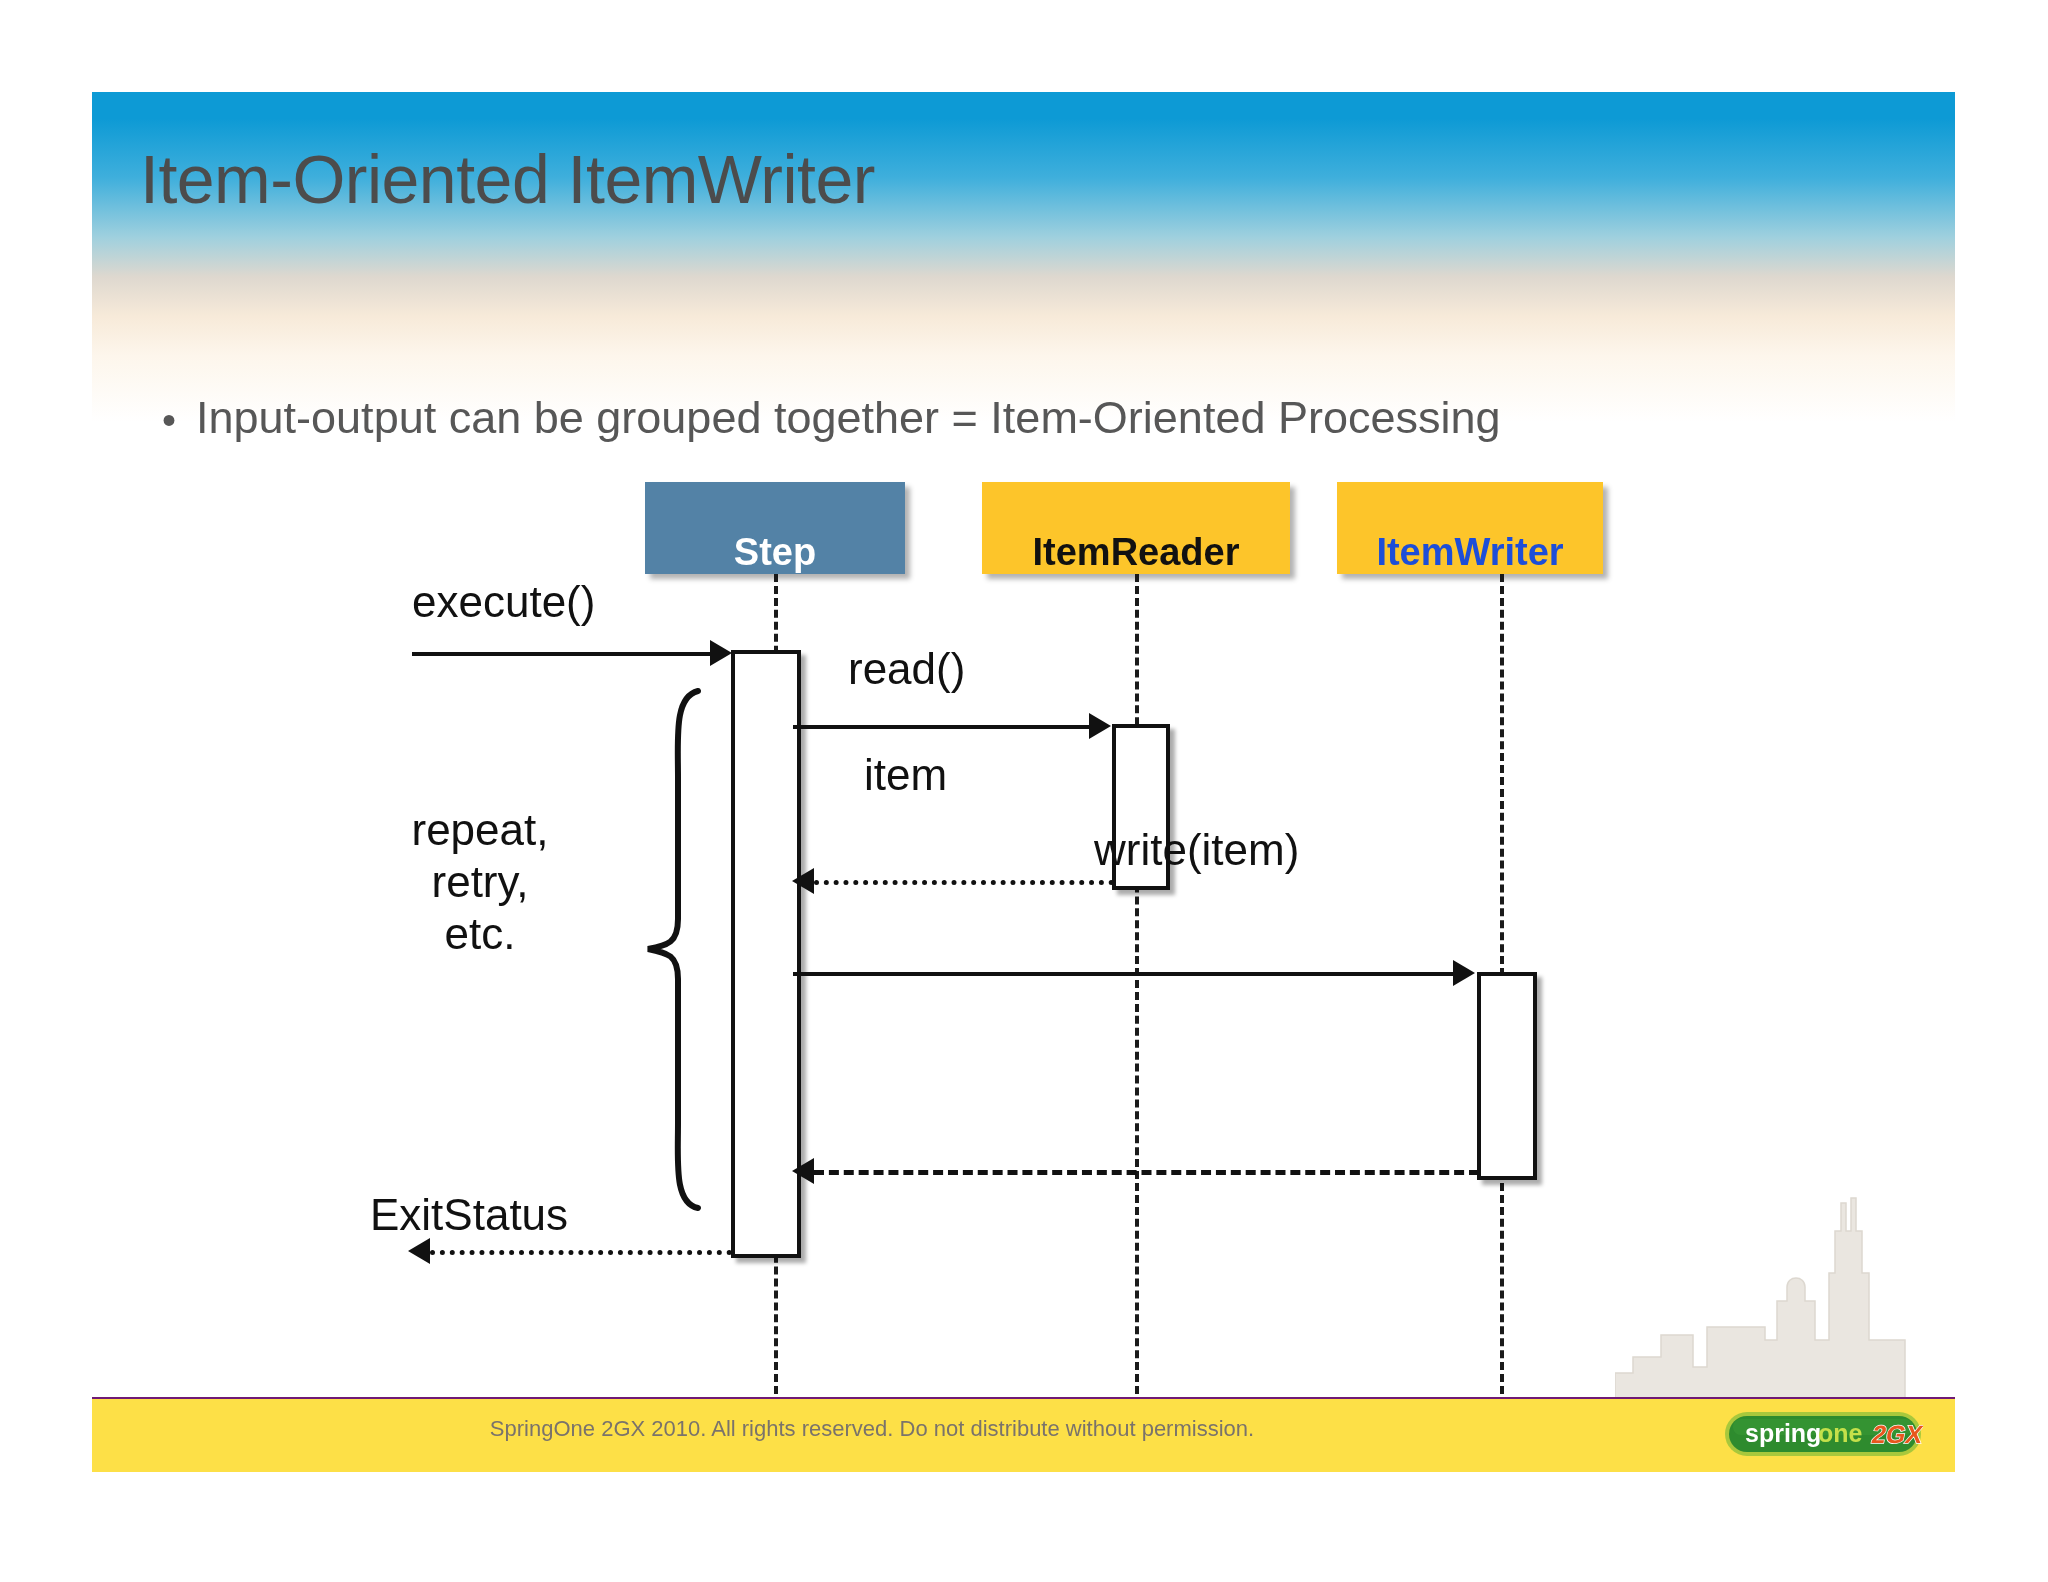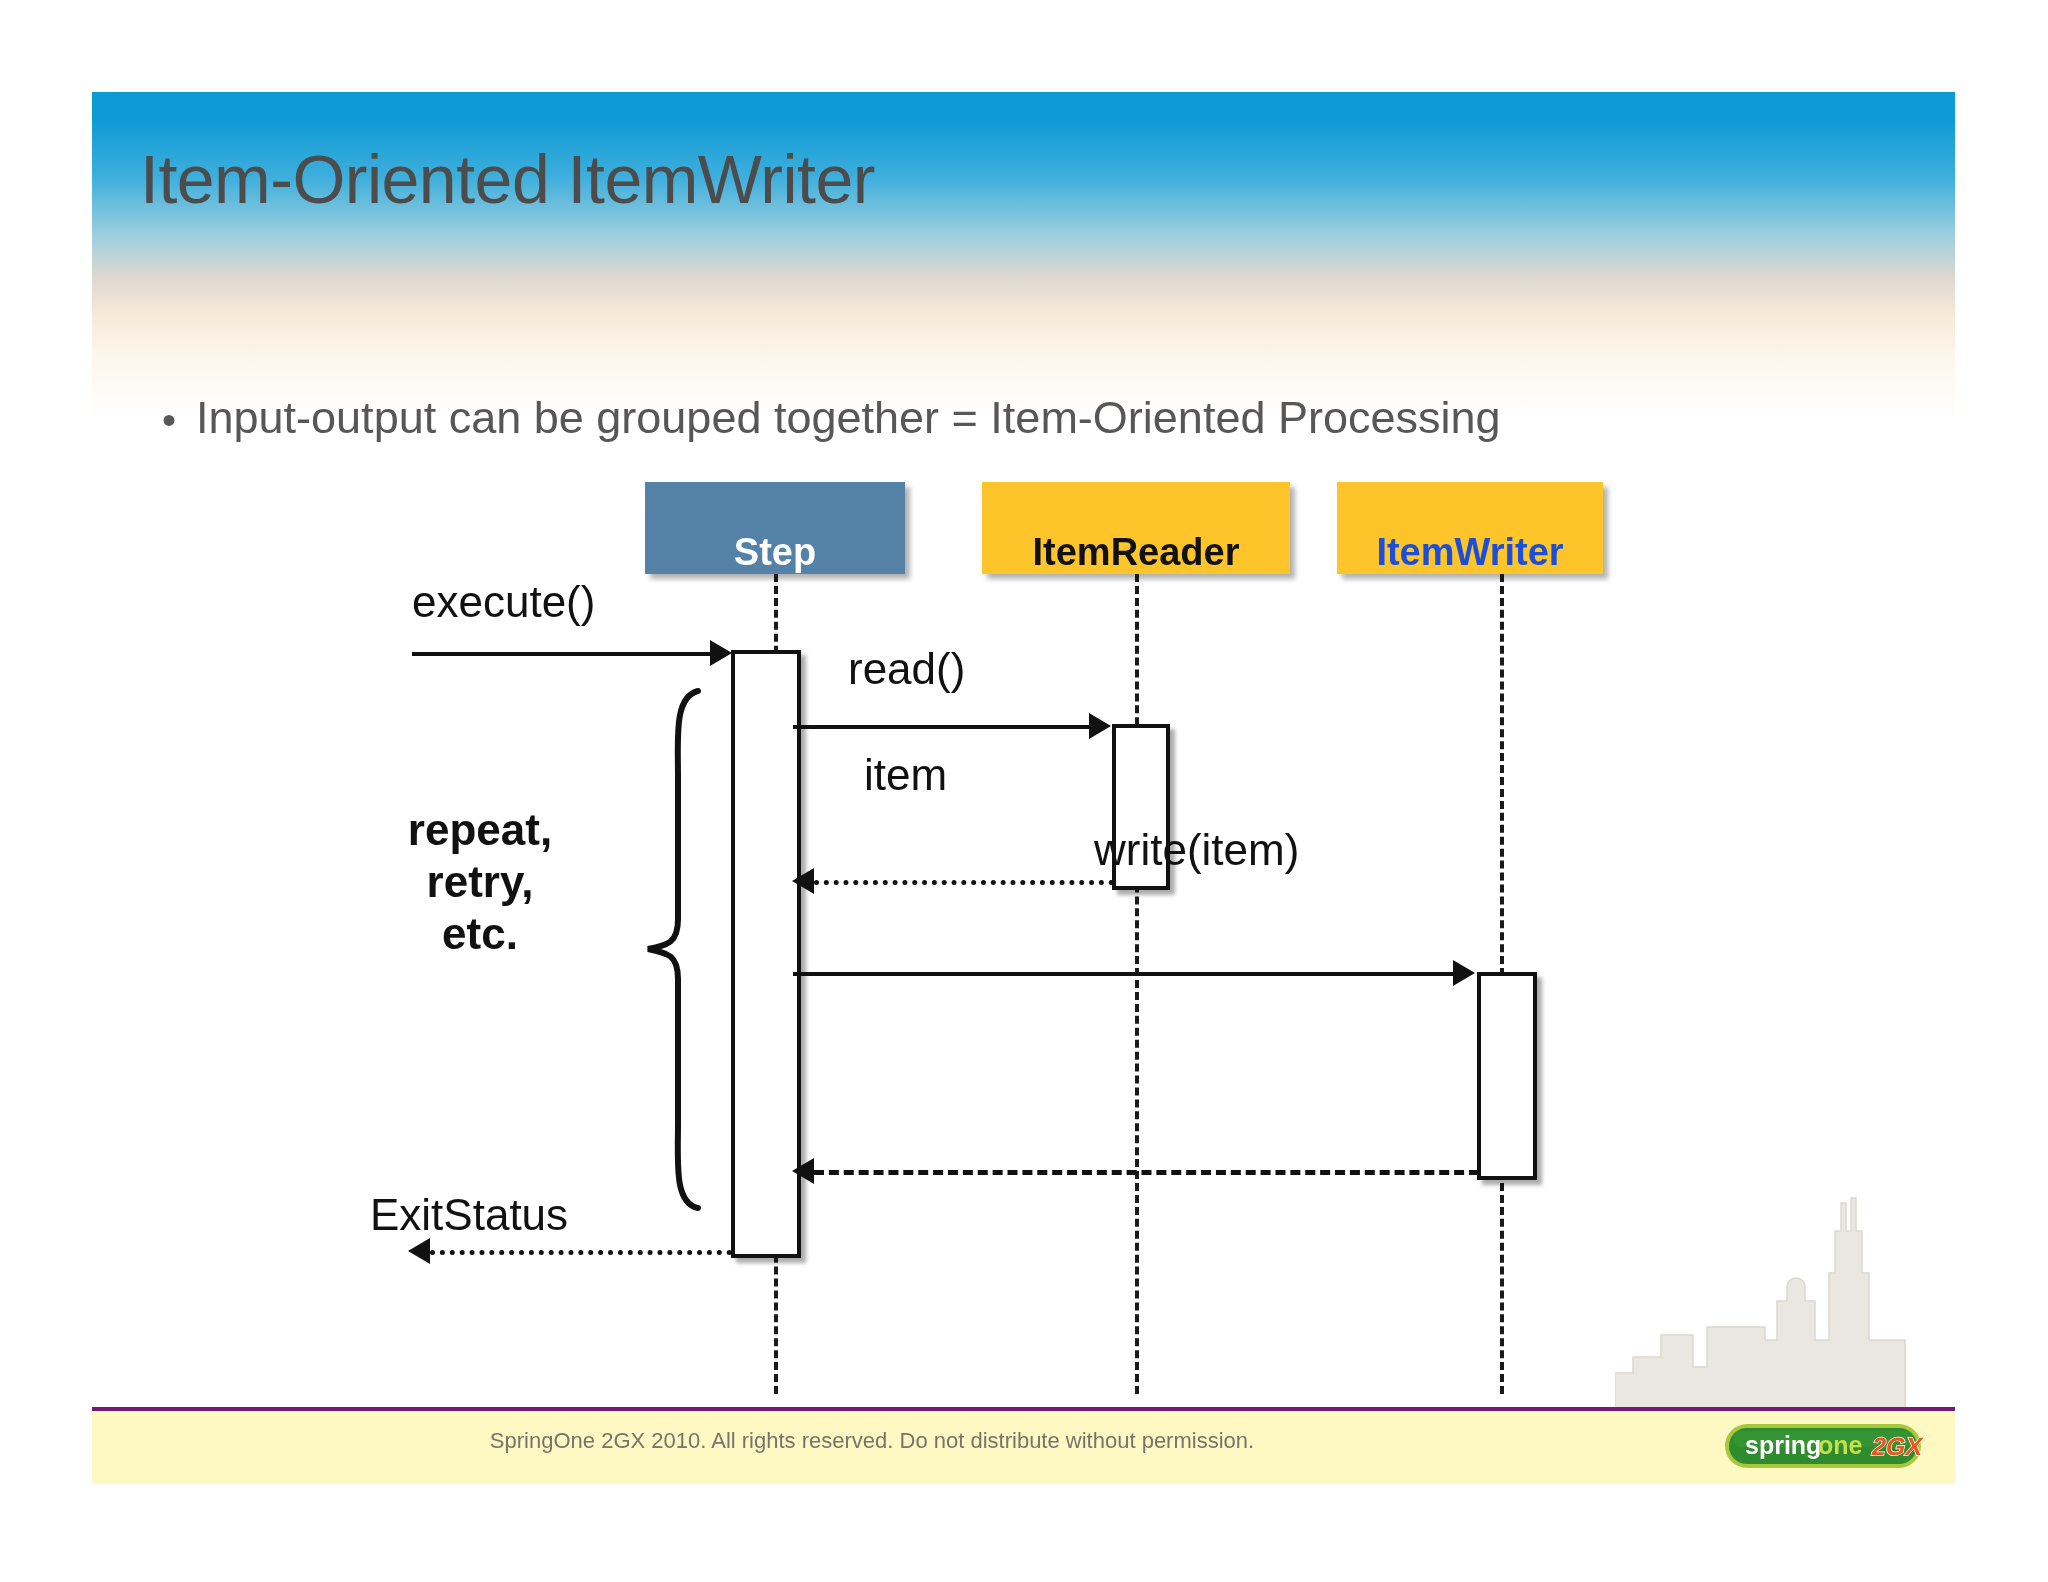--- a/index.html
+++ b/index.html
@@ -39,26 +39,26 @@
   .solidline{border-top:4px solid #111;}
   .dottedline{border-top:5px dotted #111;}
   .dashedline{border-top:5px dashed #111;}
   .arrowhead-r{position:absolute;width:0;height:0;
       border-top:13px solid transparent;border-bottom:13px solid transparent;
       border-left:22px solid #111;}
   .arrowhead-l{position:absolute;width:0;height:0;
       border-top:13px solid transparent;border-bottom:13px solid transparent;
       border-right:22px solid #111;}
   .sidelabel{position:absolute;font-size:44px;color:#111;text-align:center;
-             line-height:1.18;white-space:nowrap;font-weight:bold;}
+             line-height:1.18;white-space:nowrap;}
 
   
   #skyline{position:absolute;right:0px;bottom:73px;width:340px;height:220px;}
-  #footerband{position:absolute;left:0;bottom:4px;width:100%;height:73px;
-              background:#fef9c3;border-top:4px solid #701a75;}
+  #footerband{position:absolute;left:0;bottom:16px;width:100%;height:73px;
+              background:#fde047;border-top:2px solid #701a75;}
   #footertext{position:absolute;left:0;top:17px;width:1560px;text-align:center;
               font-size:22px;color:#7a736b;}
   #logo{position:absolute;right:32px;top:9px;width:200px;height:52px;}
 </style>
 </head>
 <body>
 
 <div id="slide">
 
   <div id="topband"></div>

